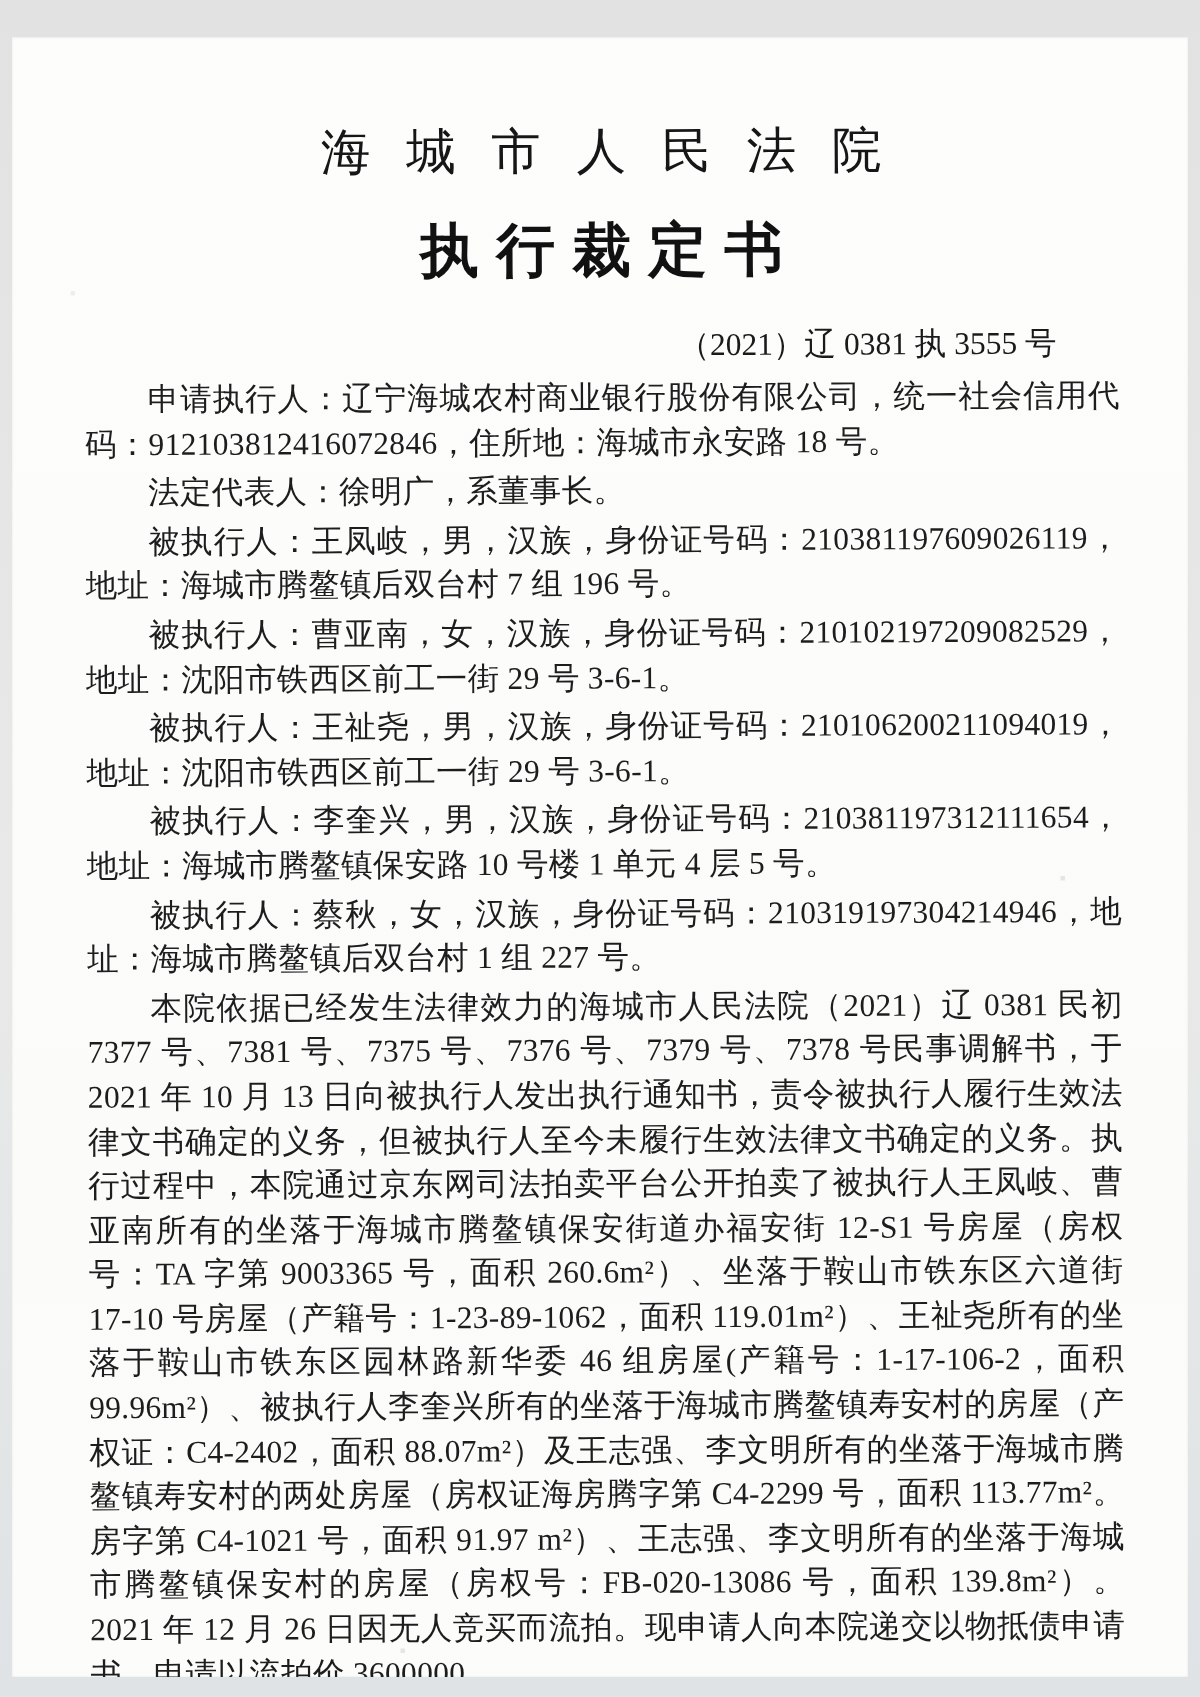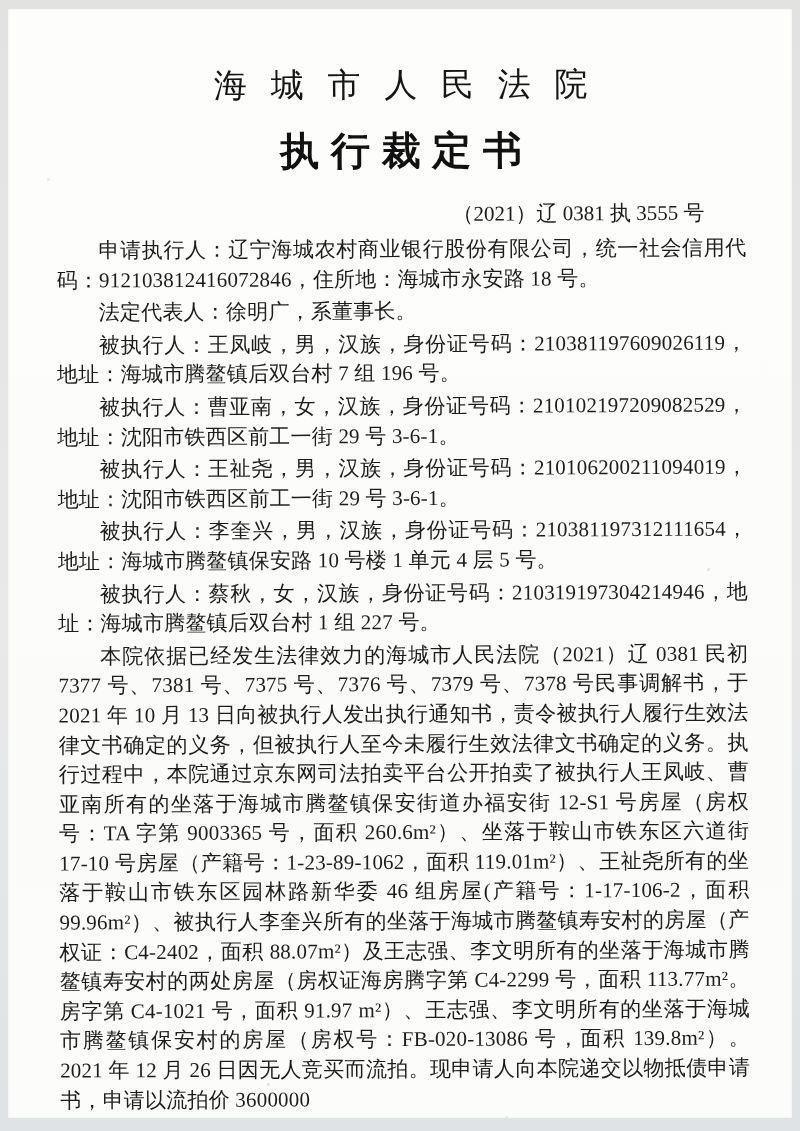--- a/index.html
+++ b/index.html
@@ -7,21 +7,21 @@
   body {
     width: 800px;
     height: 1131px;
     background: #e4e4e4;
     font-family: "Liberation Serif", "DejaVu Serif", serif;
     overflow: hidden;
   }
   .scan-frame {
     width: 800px;
     height: 1131px;
-    padding: 9px 8px 13px 8px;
+    padding: 25px 8px 13px 8px;
     background: linear-gradient(180deg, #e2e2e2 0%, #e9e9e9 55%, #dfe3e5 100%);
   }
   .page {
     width: 100%;
     height: 100%;
     background: linear-gradient(180deg, #fdfdfc 0%, #fbfbfa 70%, #fcfcfb 100%);
     padding: 54px 44px 0 50px;
     overflow: hidden;
     position: relative;
     box-shadow: inset 0 0 2px rgba(0,0,0,0.08);

